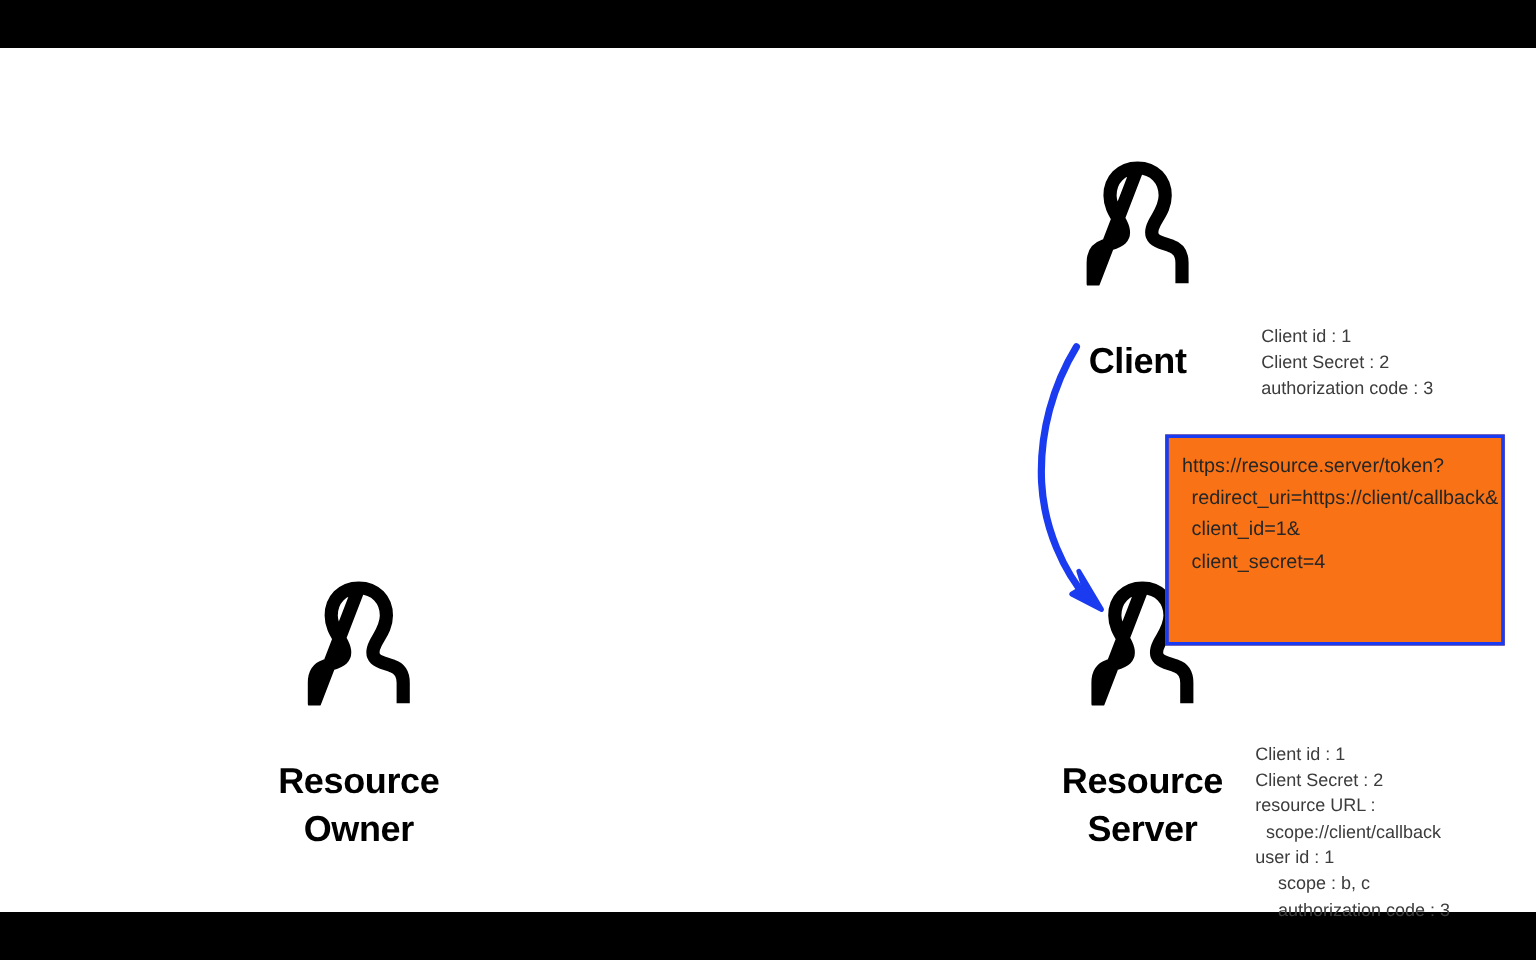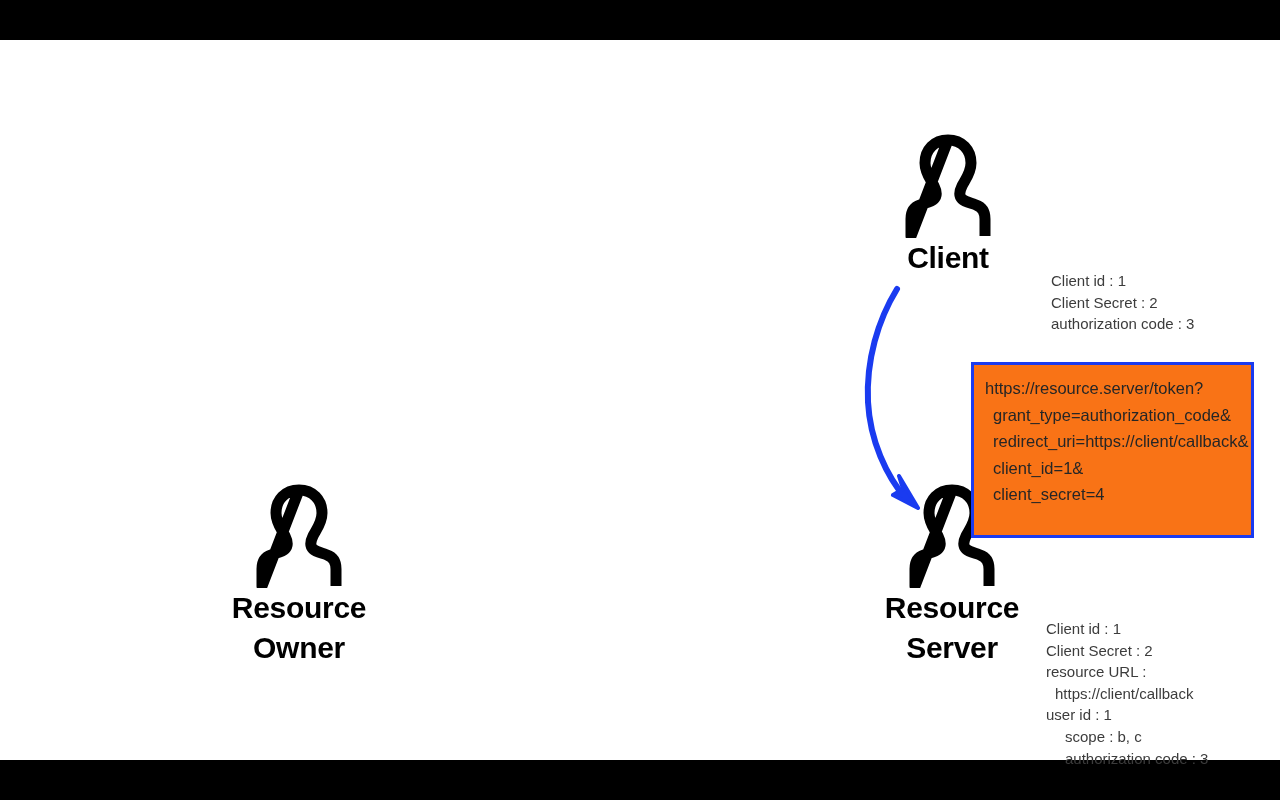--- a/index.html
+++ b/index.html
@@ -48,20 +48,21 @@
     display: block;
     margin: 0 auto;
   }
   .actor-label {
     font-family: "Liberation Sans", sans-serif;
     font-weight: bold;
     color: #000000;
     letter-spacing: -0.3px;
     line-height: 1.33;
     white-space: pre-line;
+    margin-top: 44px;
   }
 
   #actor-resource-owner {
     left: 199px;
     top: 443px;
     width: 200px;
   }
   #actor-client {
     left: 848px;
     top: 93px;
@@ -203,30 +204,29 @@
     <div class="note" id="note-client">
       <span class="line">Client id : 1</span>
       <span class="line">Client Secret : 2</span>
       <span class="line">authorization code : 3</span>
     </div>
 
     <div class="note" id="note-resource-server">
       <span class="line">Client id : 1</span>
       <span class="line">Client Secret : 2</span>
       <span class="line">resource URL :</span>
-      <span class="line i1">https://client/callback</span>
+      <span class="line i1">scope://client/callback</span>
       <span class="line">user id : 1</span>
       <span class="line i2">scope : b, c</span>
       <span class="line i2">authorization code : 3</span>
     </div>
 
     <div id="request-box">
       <div class="req-body">
         <span class="req-line">https://resource.server/token?</span>
-        <span class="req-line i1">grant_type=authorization_code&amp;</span>
         <span class="req-line i1">redirect_uri=https://client/callback&amp;</span>
         <span class="req-line i1">client_id=1&amp;</span>
         <span class="req-line i1">client_secret=4</span>
       </div>
     </div>
 
     <svg id="flow-arrow" viewBox="0 0 1280 720">
       <path d="M 897 249
                C 878 280 866 320 868 362
                C 870 400 886 436 907 460" fill="none" stroke="#1a3bf0" stroke-width="6" stroke-linecap="round"></path>

